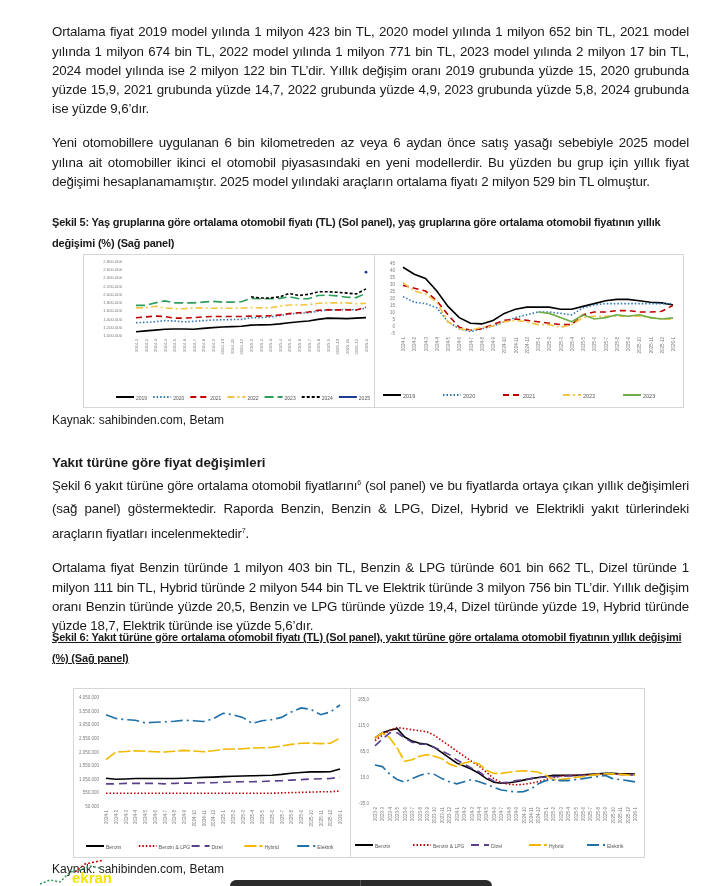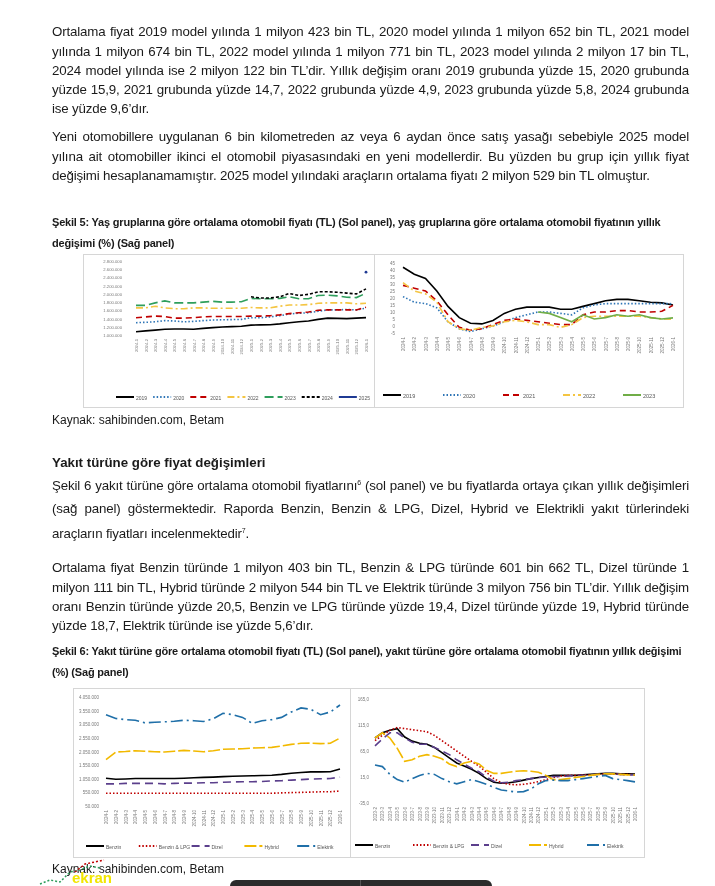--- a/index.html
+++ b/index.html
@@ -16,21 +16,21 @@
   .sup { font-size:7px; vertical-align:super; }
   .watermark { position:absolute; left:20px; top:858px; width:120px; height:28px; }
   .bottom-bar { position:absolute; left:230px; top:880px; width:262px; height:10px; background:#2b2b2b; border-radius:6px 6px 0 0; }
   .bottom-bar .sep { position:absolute; left:130px; top:0; width:1px; height:10px; background:#555; }
 </style>
 </head>
 <body>
 
 <p class="para" style="top:9px;">Ortalama fiyat 2019 model yılında 1 milyon 423 bin TL, 2020 model yılında 1 milyon 652 bin TL, 2021 model yılında 1 milyon 674 bin TL, 2022 model yılında 1 milyon 771 bin TL, 2023 model yılında 2 milyon 17 bin TL, 2024 model yılında ise 2 milyon 122 bin TL’dir. Yıllık değişim oranı 2019 grubunda yüzde 15, 2020 grubunda yüzde 15,9, 2021 grubunda yüzde 14,7, 2022 grubunda yüzde 4,9, 2023 grubunda yüzde 5,8, 2024 grubunda ise yüzde 9,6’dır.</p>
 
-<p class="para" style="top:114px;">Yeni otomobillere uygulanan 6 bin kilometreden az veya 6 aydan önce satış yasağı sebebiyle 2025 model yılına ait otomobiller ikinci el otomobil piyasasındaki en yeni modellerdir. Bu yüzden bu grup için yıllık fiyat değişimi hesaplanamamıştır. 2025 model yılındaki araçların ortalama fiyatı 2 milyon 529 bin TL olmuştur.</p>
+<p class="para" style="top:120px;">Yeni otomobillere uygulanan 6 bin kilometreden az veya 6 aydan önce satış yasağı sebebiyle 2025 model yılına ait otomobiller ikinci el otomobil piyasasındaki en yeni modellerdir. Bu yüzden bu grup için yıllık fiyat değişimi hesaplanamamıştır. 2025 model yılındaki araçların ortalama fiyatı 2 milyon 529 bin TL olmuştur.</p>
 
 <div class="caption" style="top:212px;">Şekil 5: Yaş gruplarına göre ortalama otomobil fiyatı (TL) (Sol panel), yaş gruplarına göre ortalama otomobil fiyatının yıllık değişimi (%) (Sağ panel)</div>
 
 <div class="panel" style="left:83px; top:254px; width:291px; height:152px;">
   <svg id="f5l" width="291" height="152">
       <text x="38" y="82" font-size="4.2" fill="#7a7a7a" text-anchor="end">1.000.000</text>
       <text x="38" y="73.77777777777777" font-size="4.2" fill="#7a7a7a" text-anchor="end">1.200.000</text>
       <text x="38" y="65.55555555555556" font-size="4.2" fill="#7a7a7a" text-anchor="end">1.400.000</text>
       <text x="38" y="57.33333333333333" font-size="4.2" fill="#7a7a7a" text-anchor="end">1.600.000</text>
       <text x="38" y="49.111111111111114" font-size="4.2" fill="#7a7a7a" text-anchor="end">1.800.000</text>
@@ -145,21 +145,21 @@
 </div>
 
 <div class="source" style="top:413px;">Kaynak: sahibinden.com, Betam</div>
 
 <div class="heading" style="top:455px;">Yakıt türüne göre fiyat değişimleri</div>
 
 <p class="para wide" style="top:462px; margin-top:10px;"><span>Şekil 6 yakıt türüne göre ortalama otomobil fiyatlarını</span><span class="sup">6</span><span> (sol panel) ve bu fiyatlarda ortaya çıkan yıllık değişimleri (sağ panel) göstermektedir. Raporda Benzin, Benzin &amp; LPG, Dizel, Hybrid ve Elektrikli yakıt türlerindeki araçların fiyatları incelenmektedir</span><span class="sup">7</span><span>.</span></p>
 
 <p class="para" style="top:545px;">Ortalama fiyat Benzin türünde 1 milyon 403 bin TL, Benzin &amp; LPG türünde 601 bin 662 TL, Dizel türünde 1 milyon 111 bin TL, Hybrid türünde 2 milyon 544 bin TL ve Elektrik türünde 3 milyon 756 bin TL’dir. Yıllık değişim oranı Benzin türünde yüzde 20,5, Benzin ve LPG türünde yüzde 19,4, Dizel türünde yüzde 19, Hybrid türünde yüzde 18,7, Elektrik türünde ise yüzde 5,6’dır.</p>
 
-<div class="caption" style="top:641px;">Şekil 6: Yakıt türüne göre ortalama otomobil fiyatı (TL) (Sol panel), yakıt türüne göre ortalama otomobil fiyatının yıllık değişimi (%) (Sağ panel)</div>
+<div class="caption" style="top:627px;text-decoration:underline;">Şekil 6: Yakıt türüne göre ortalama otomobil fiyatı (TL) (Sol panel), yakıt türüne göre ortalama otomobil fiyatının yıllık değişimi (%) (Sağ panel)</div>
 
 <div class="panel" style="left:73px; top:688px; width:277px; height:168px;">
   <svg id="f6l" width="277" height="168">
       <text x="25" y="119" font-size="4.5" fill="#7a7a7a" text-anchor="end">50.000</text>
       <text x="25" y="105.375" font-size="4.5" fill="#7a7a7a" text-anchor="end">550.000</text>
       <text x="25" y="91.75" font-size="4.5" fill="#7a7a7a" text-anchor="end">1.050.000</text>
       <text x="25" y="78.125" font-size="4.5" fill="#7a7a7a" text-anchor="end">1.550.000</text>
       <text x="25" y="64.5" font-size="4.5" fill="#7a7a7a" text-anchor="end">2.050.000</text>
       <text x="25" y="50.875" font-size="4.5" fill="#7a7a7a" text-anchor="end">2.550.000</text>
       <text x="25" y="37.25" font-size="4.5" fill="#7a7a7a" text-anchor="end">3.050.000</text>

